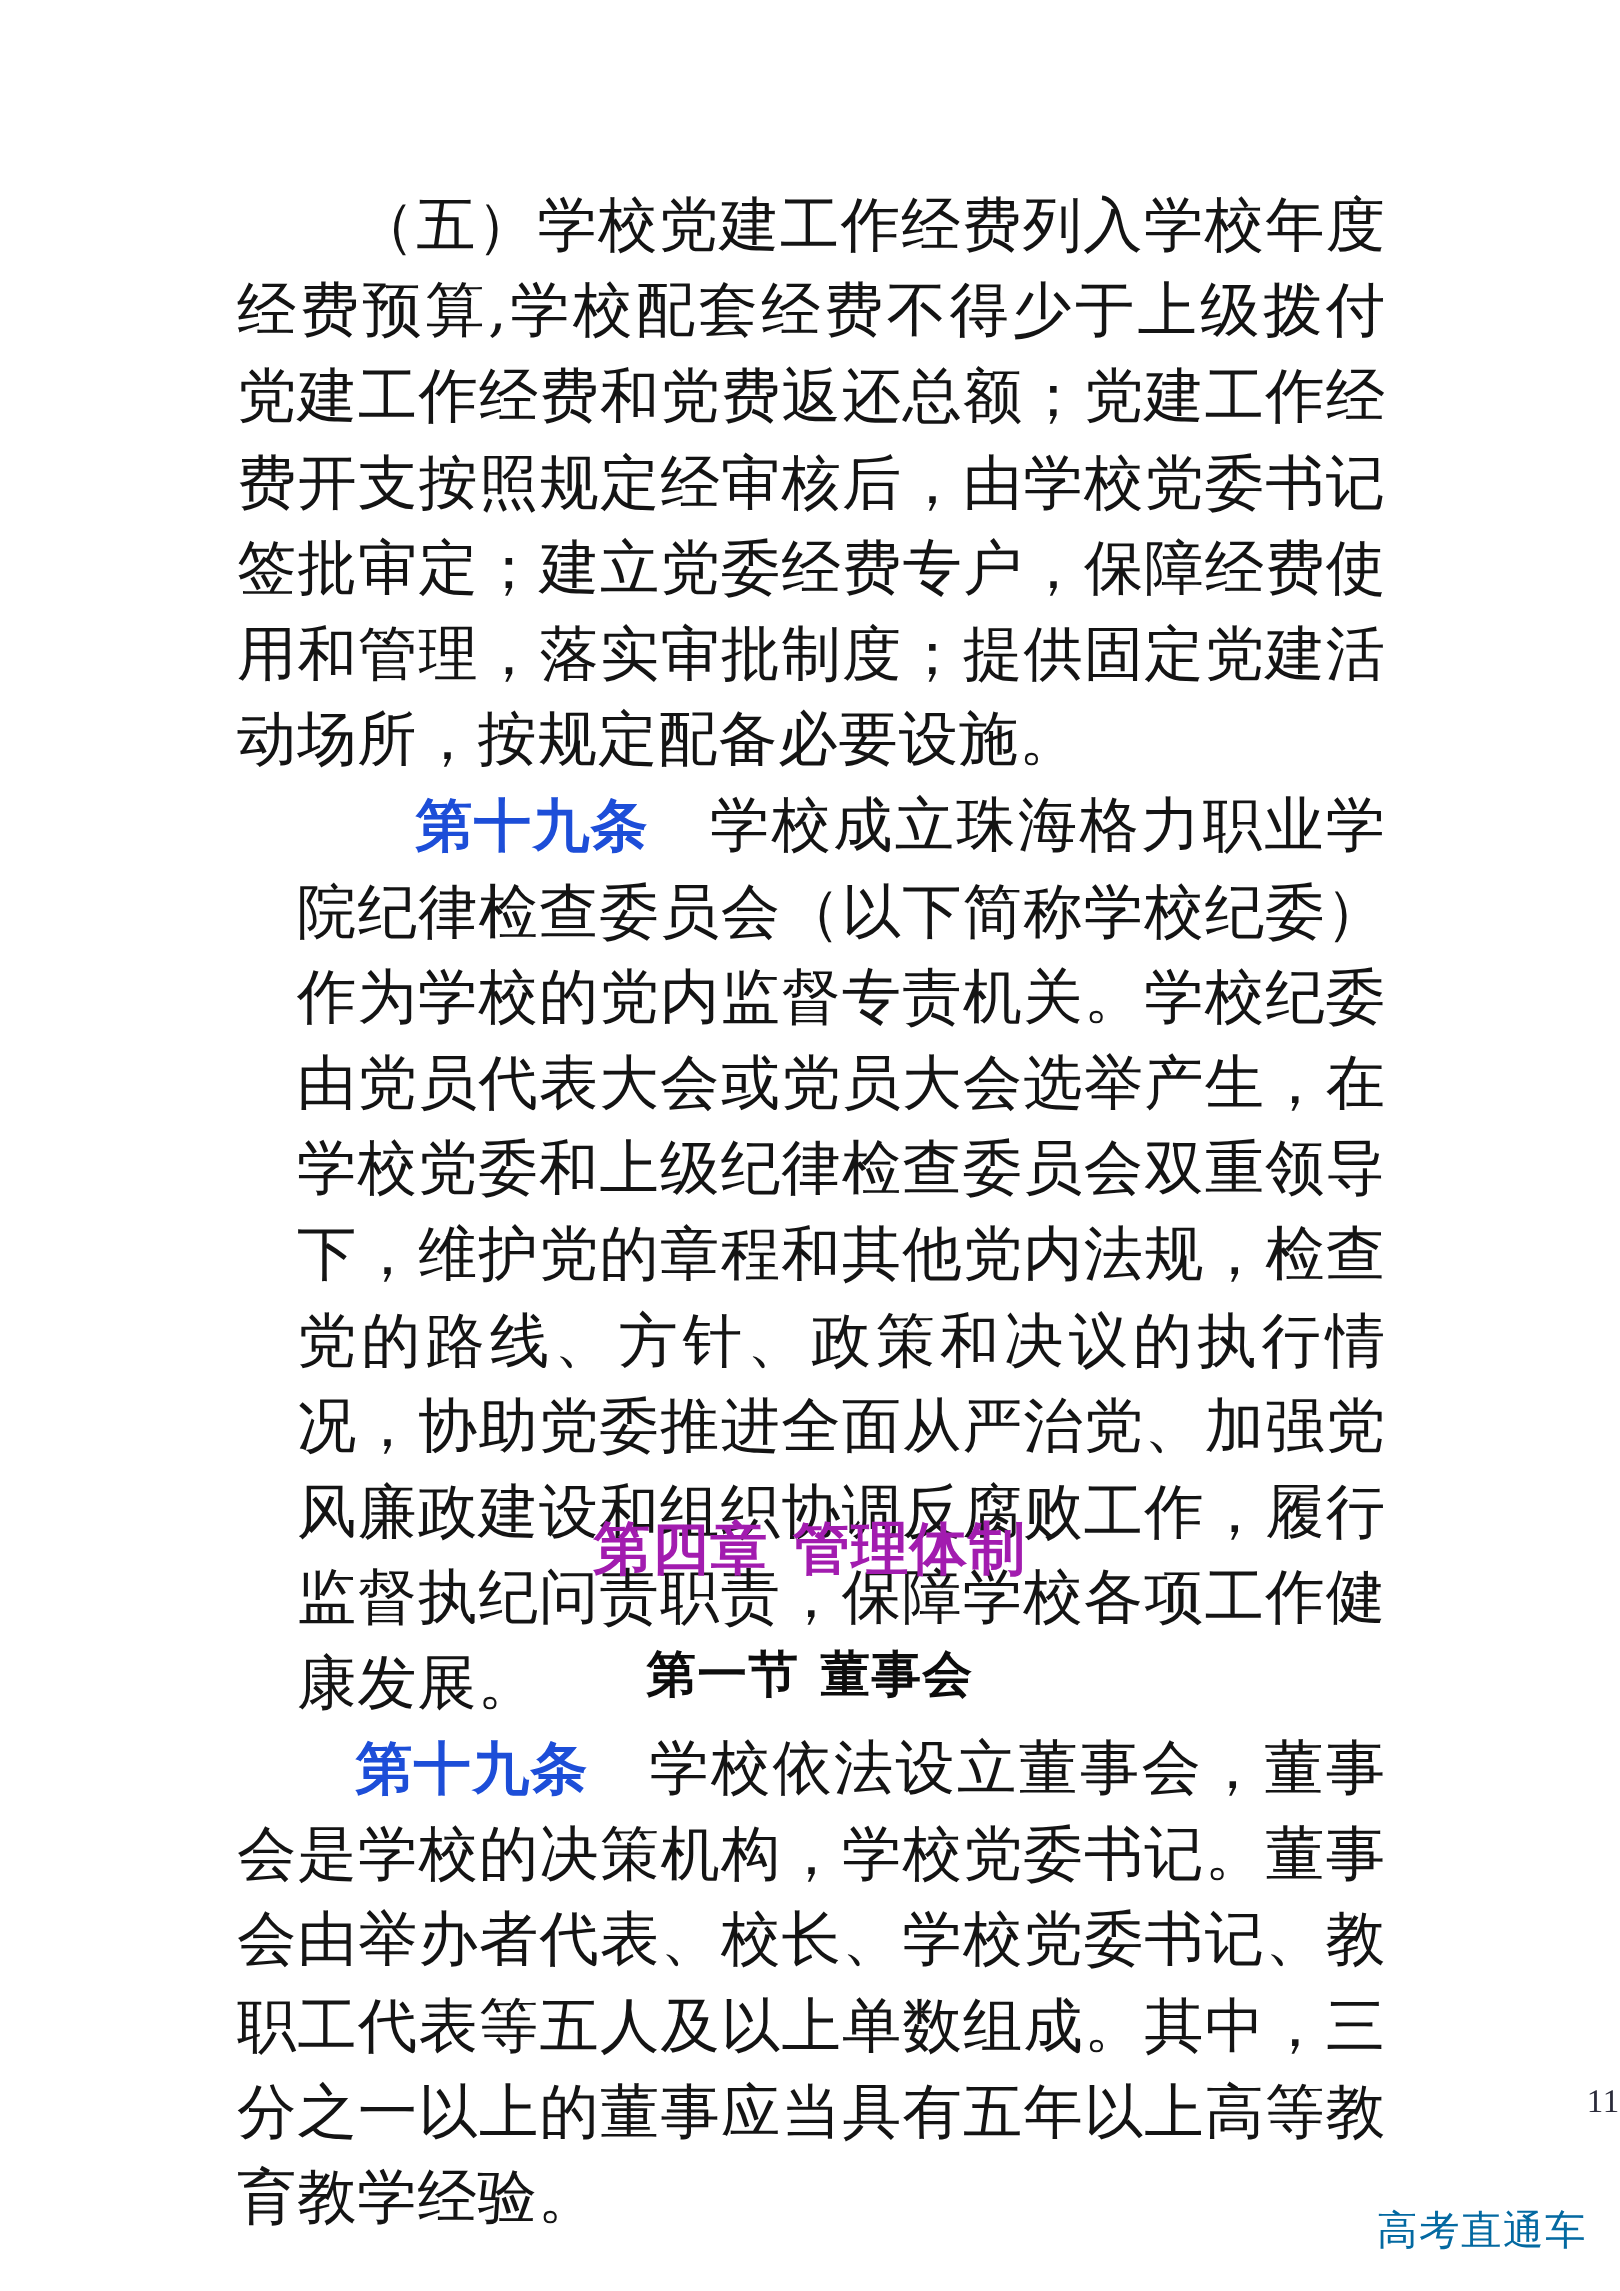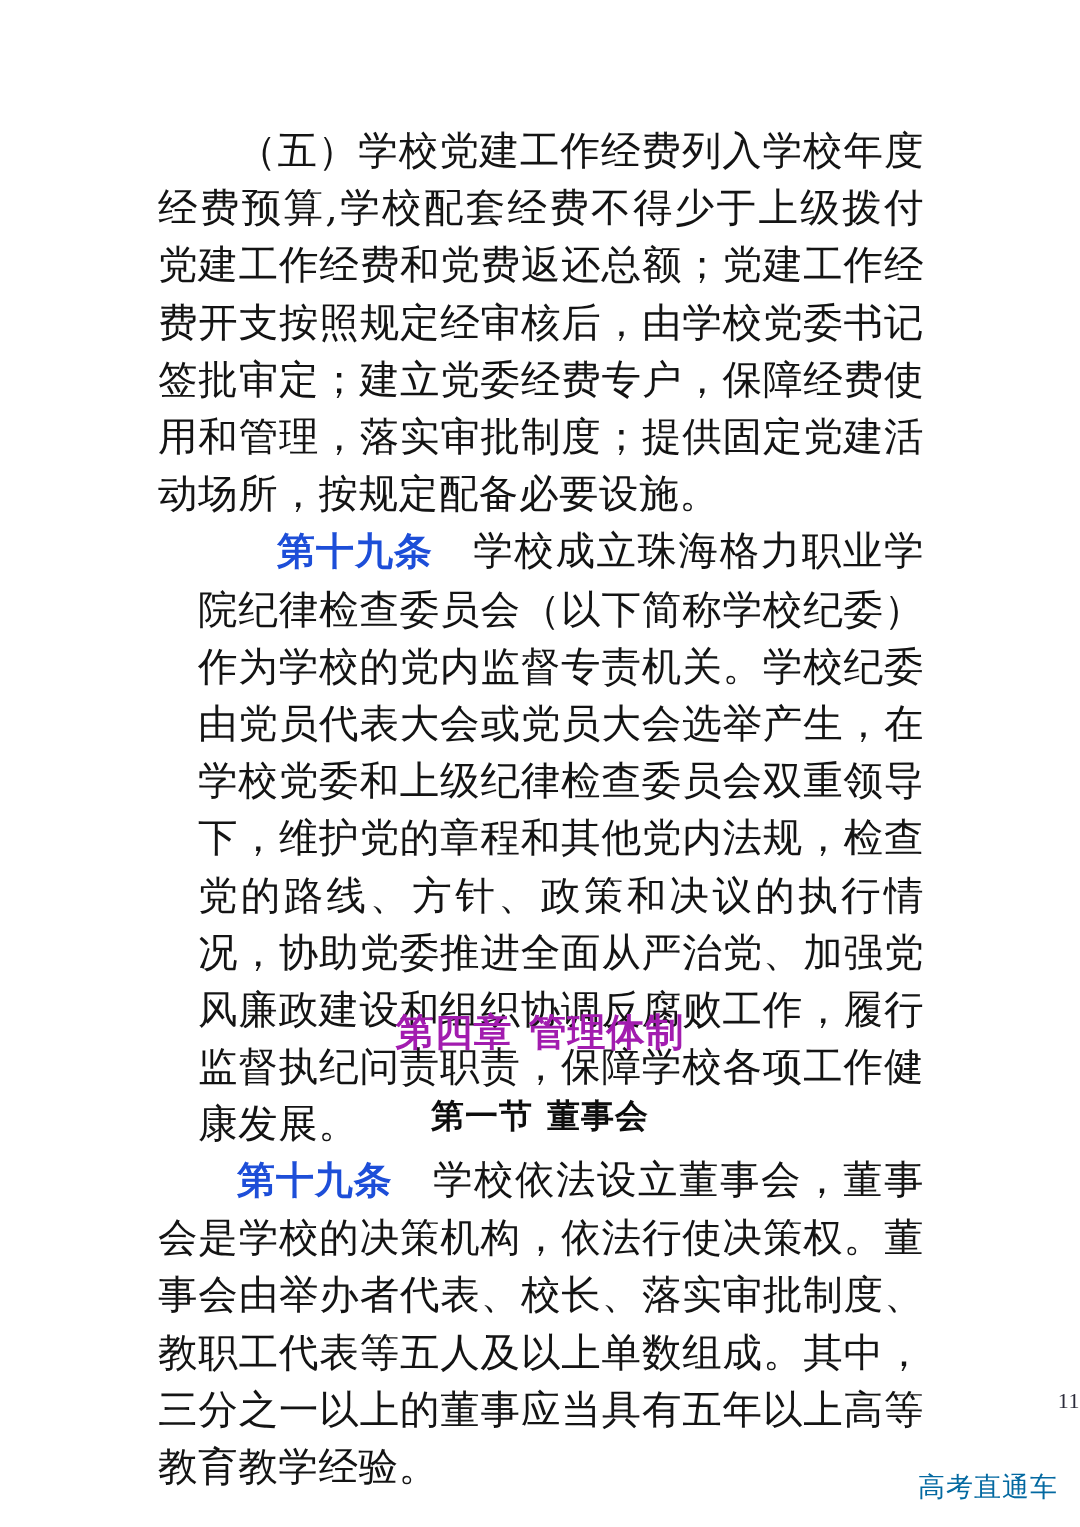--- a/index.html
+++ b/index.html
@@ -144,20 +144,20 @@
 
     <p class="para indent"><span class="article-no">第十九条</span><span class="gap-after-article"></span><span>学校成立珠海格力职业学院纪律检查委员会（以下简称学校纪委）作为学校的党内监督专责机关。学校纪委由党员代表大会或党员大会选举产生，在学校党委和上级纪律检查委员会双重领导下，维护党的章程和其他党内法规，检查党的路线、方针、政策和决议的执行情况，协助党委推进全面从严治党、加强党风廉政建设和组织协调反腐败工作，履行监督执纪问责职责，保障学校各项工作健康发展。</span></p>
 
   </div>
 
   <div class="heading-chapter"><span>第四章</span><span class="heading-sep"></span><span>管理体制</span></div>
 
   <div class="heading-section"><span>第一节</span><span class="heading-sep"></span><span>董事会</span></div>
 
   <div class="textblock-2">
-    <p class="para indent"><span class="article-no">第十九条</span><span class="gap-after-article"></span><span>学校依法设立董事会，董事会是学校的决策机构，依法行使决策权。董事会由举办者代表、校长、落实审批制度、教职工代表等五人及以上单数组成。其中，三分之一以上的董事应当具有五年以上高等教育教学经验。</span></p>
+    <p class="para indent"><span class="article-no">第十九条</span><span class="gap-after-article"></span><span>学校依法设立董事会，董事会是学校的决策机构，学校党委书记。董事会由举办者代表、校长、学校党委书记、教职工代表等五人及以上单数组成。其中，三分之一以上的董事应当具有五年以上高等教育教学经验。</span></p>
   </div>
 
   <div class="page-number">11</div>
 
   <div class="watermark">高考直通车</div>
 
 </div>
 
 </body></html>

